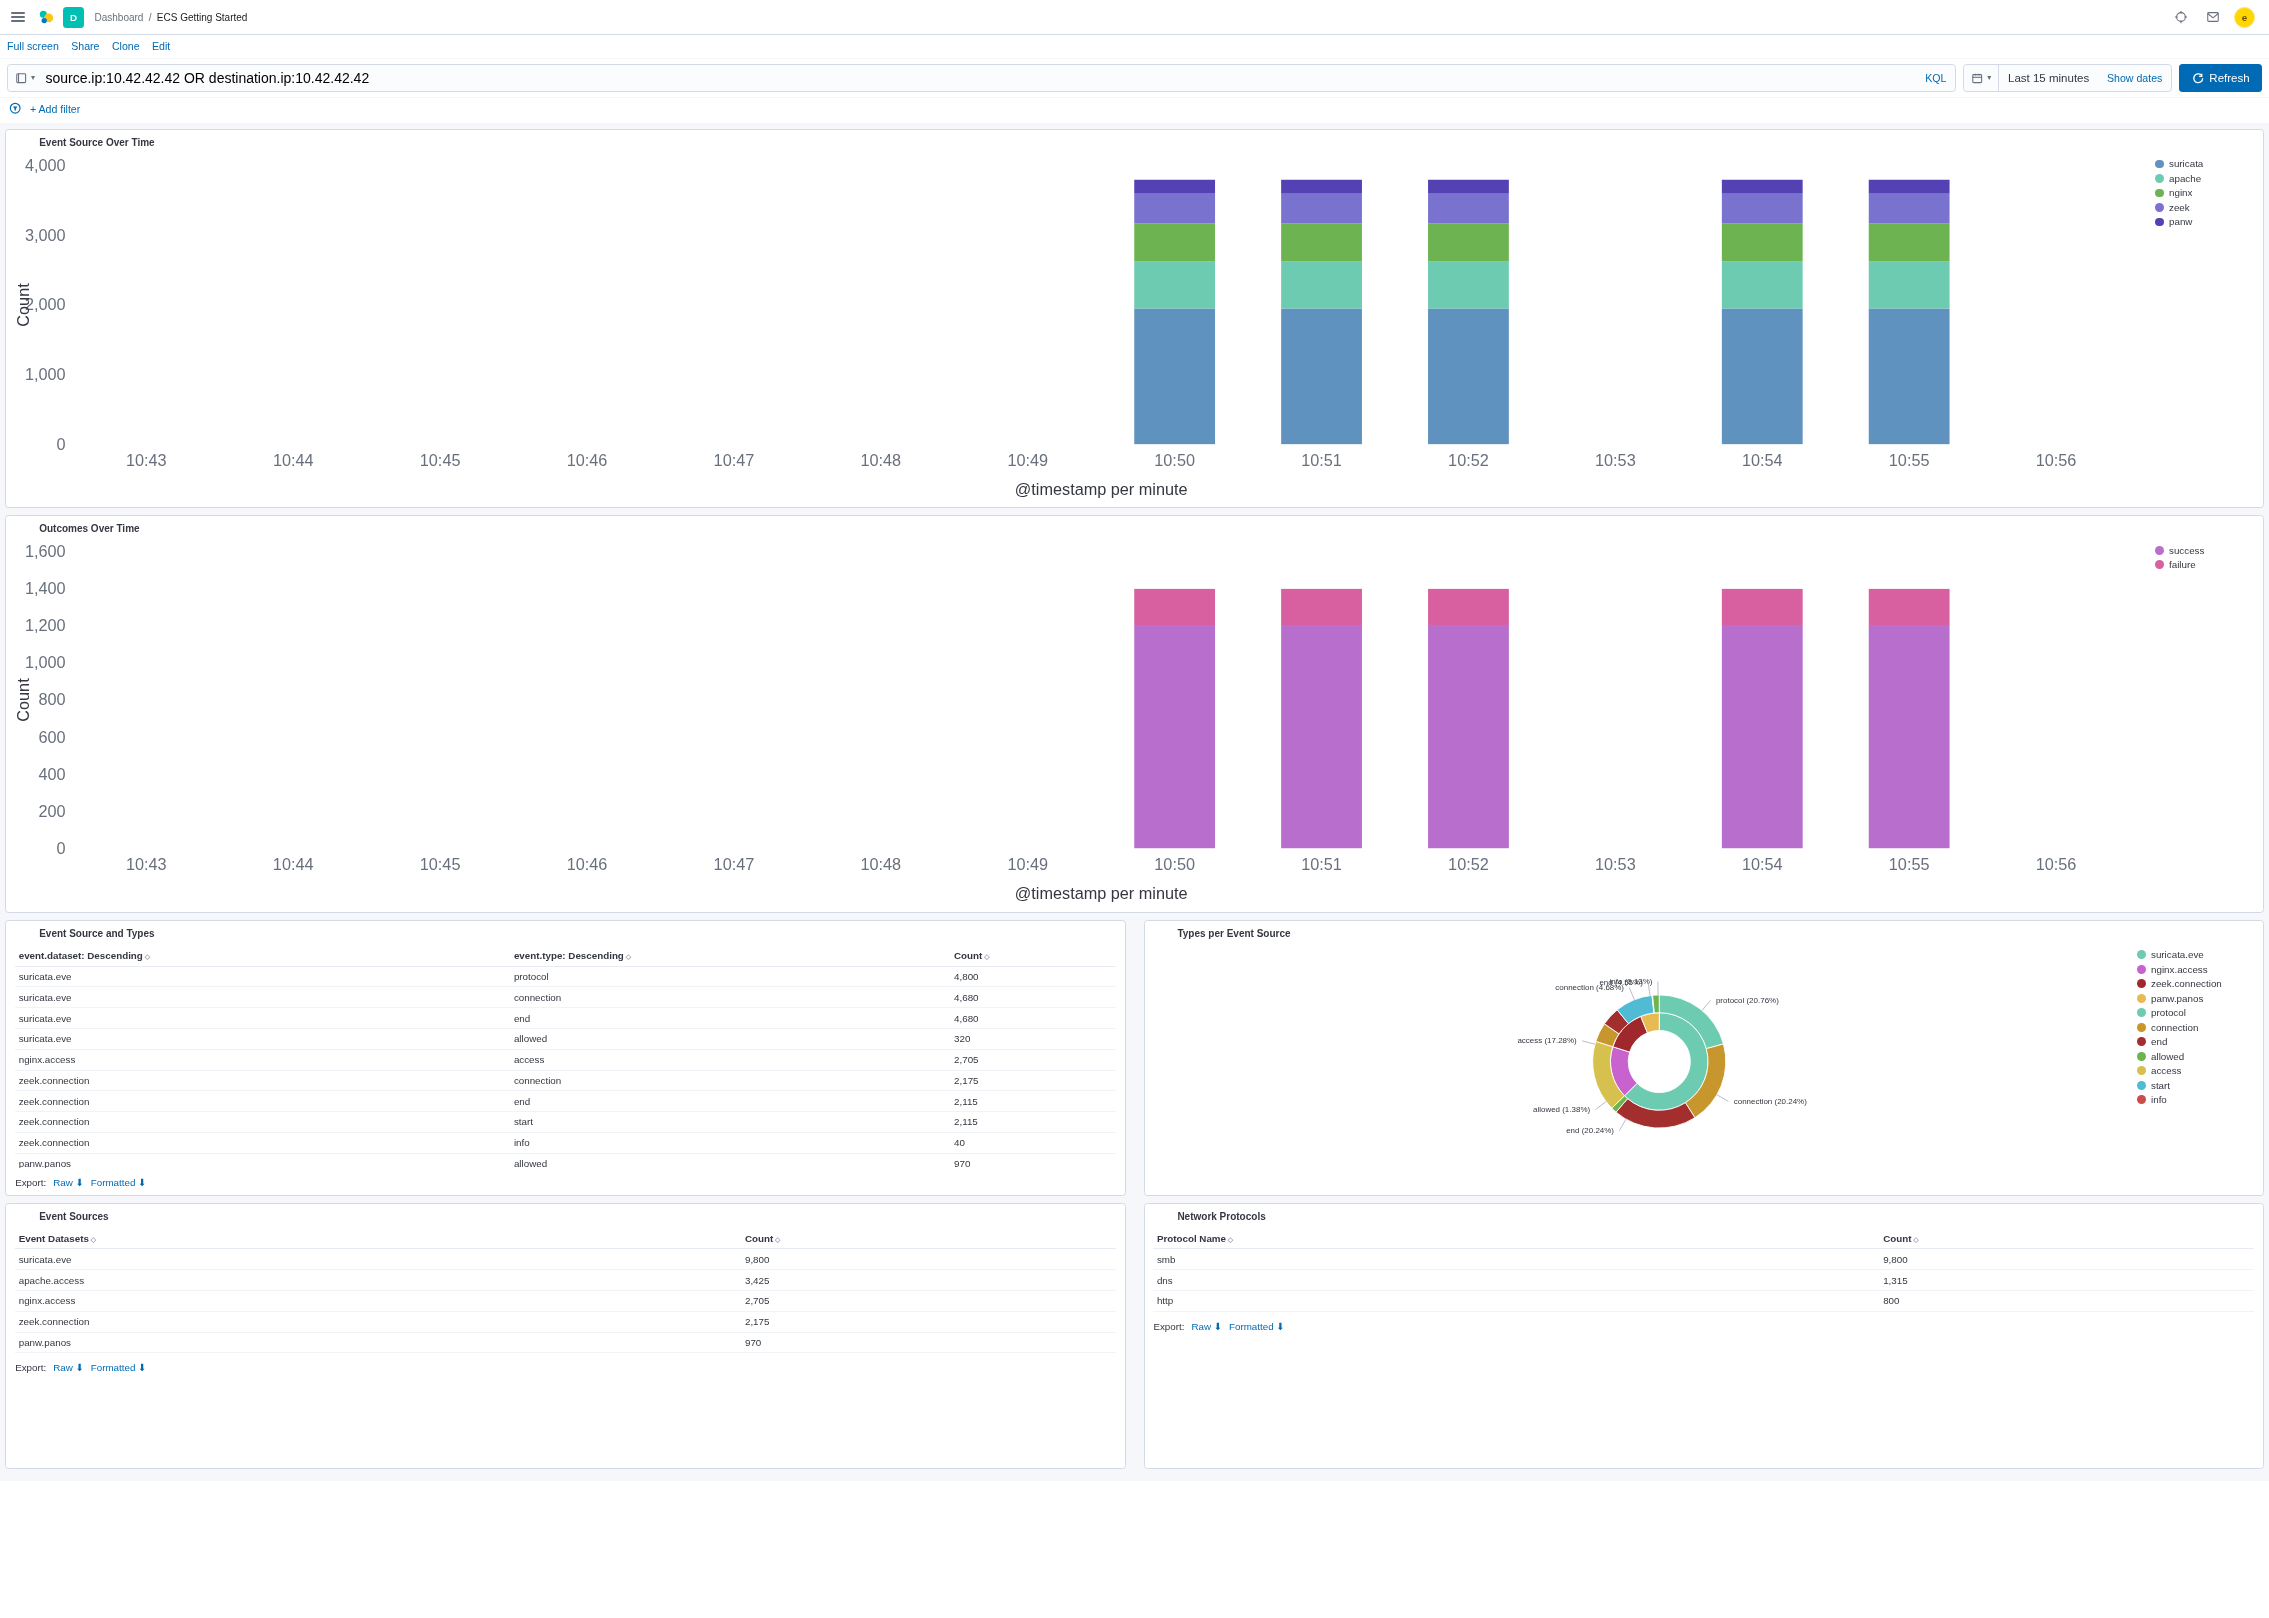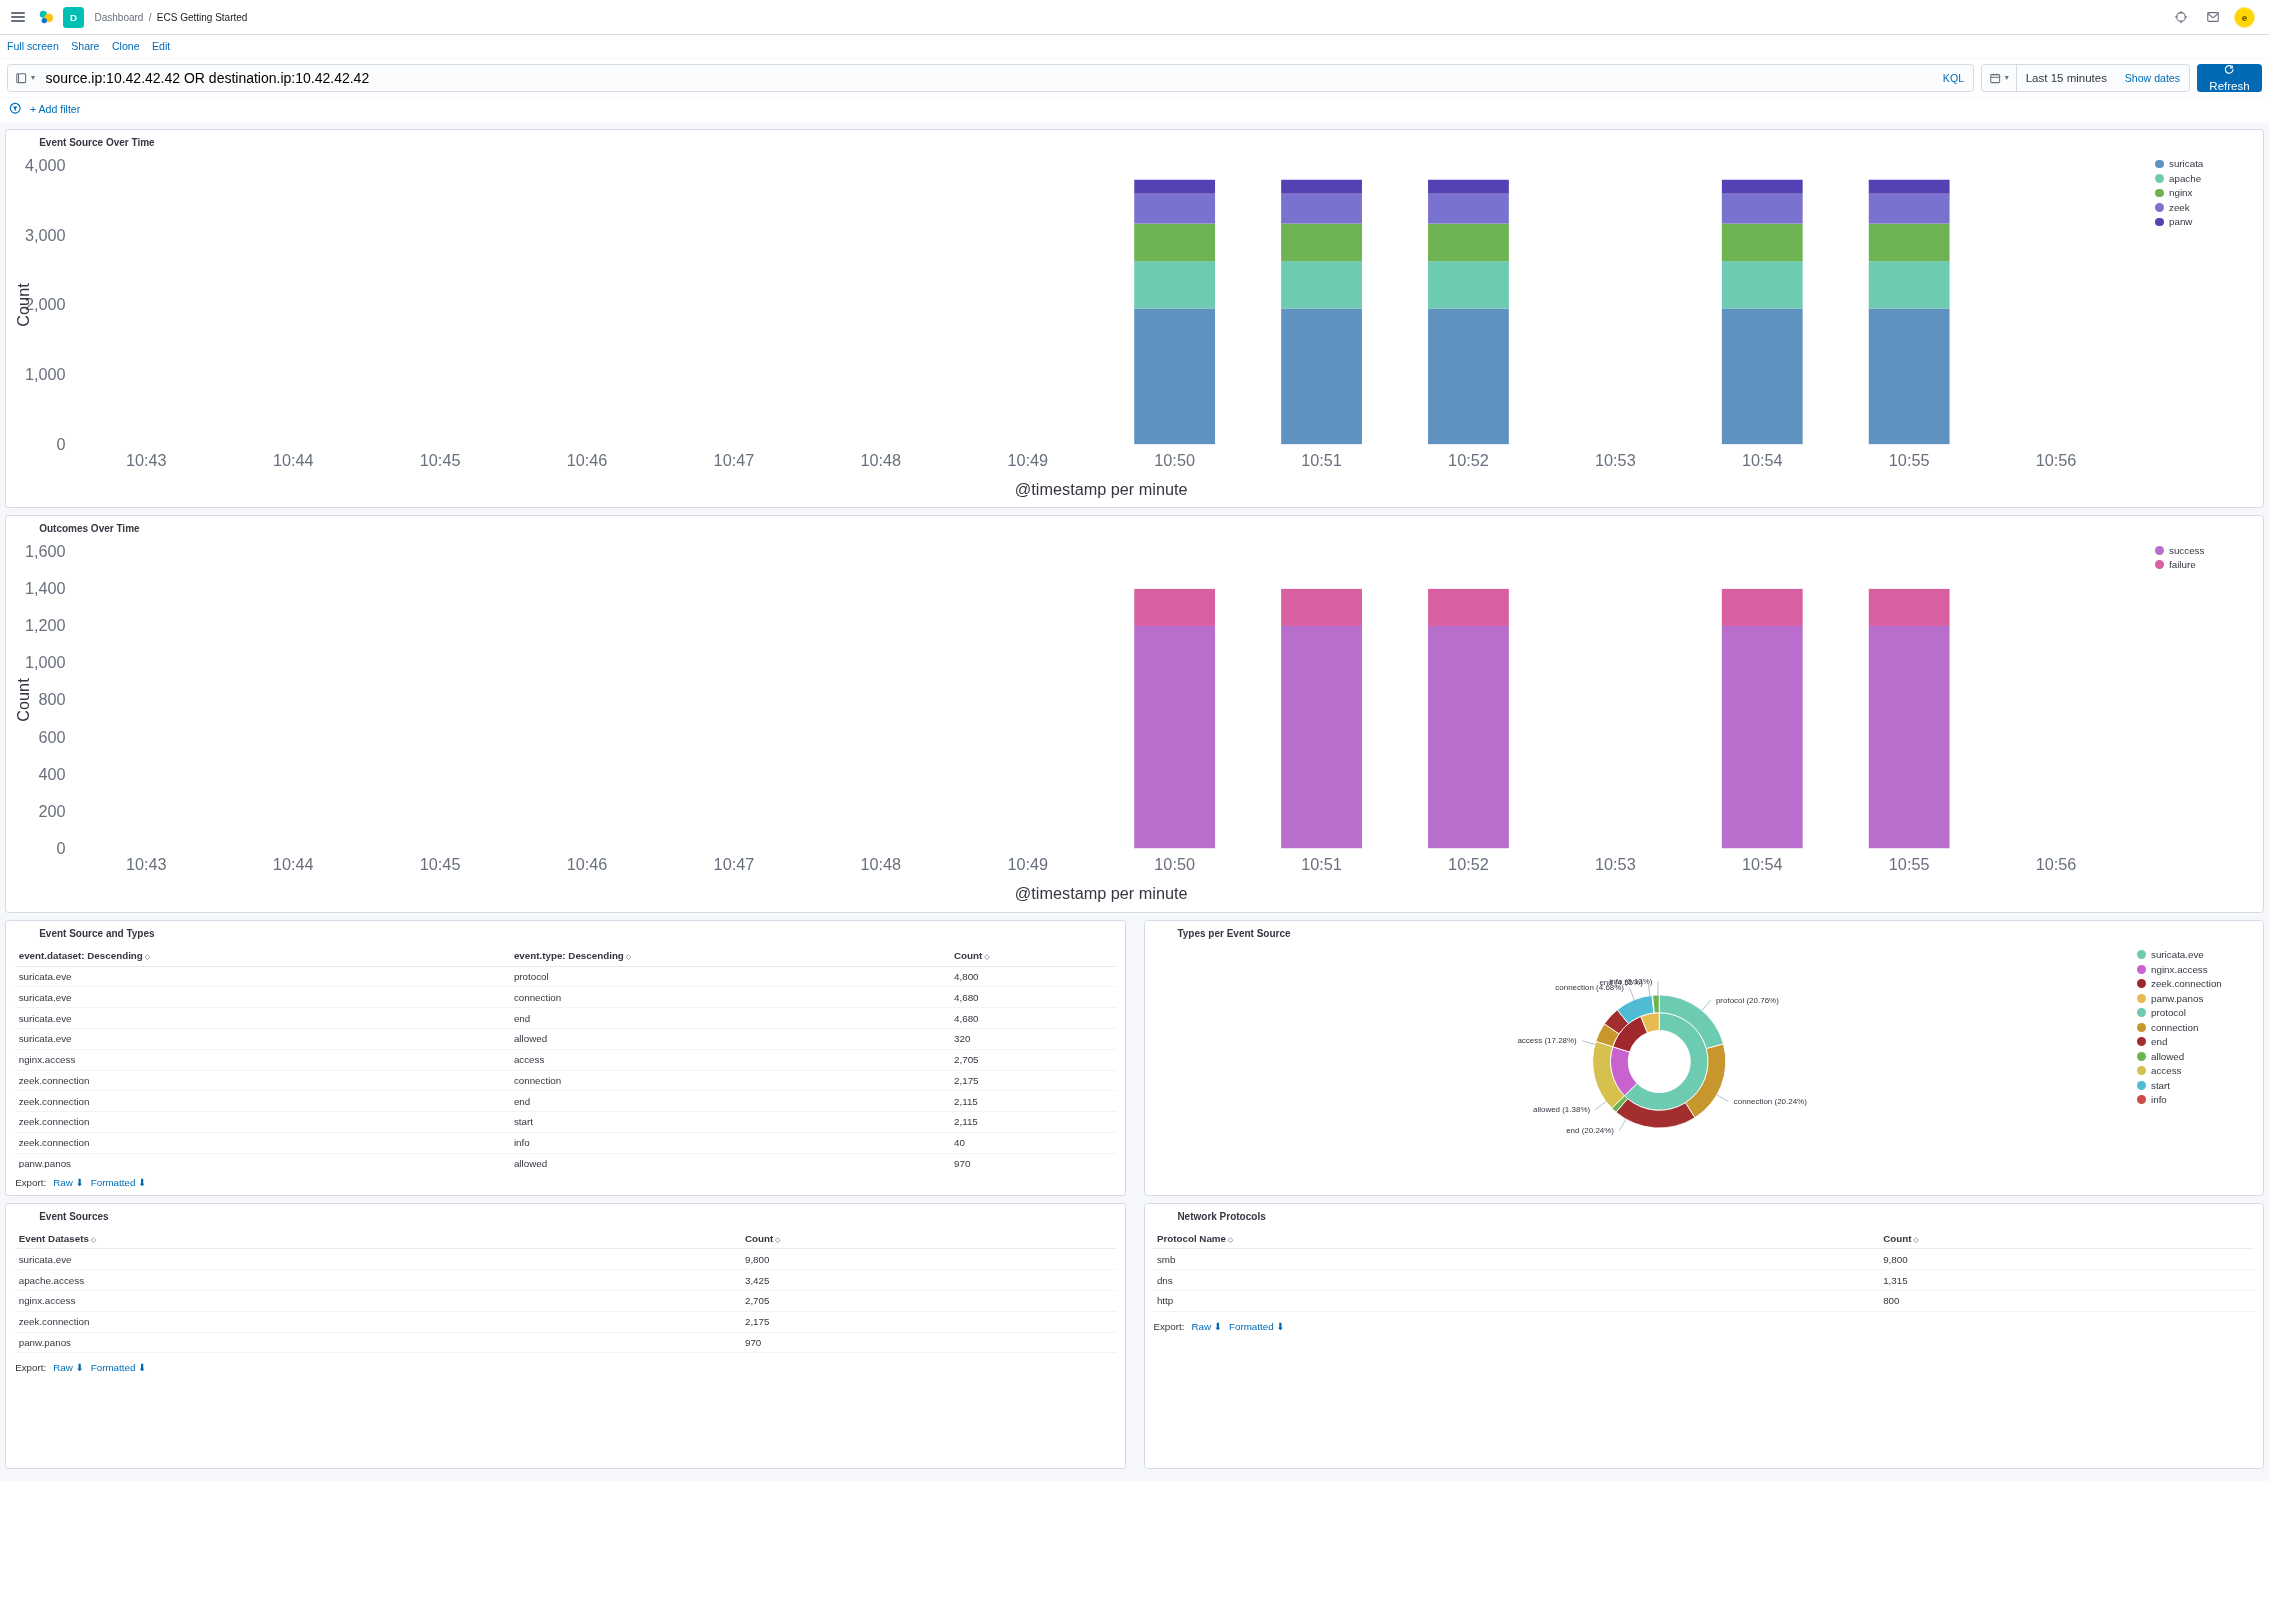--- a/index.html
+++ b/index.html
@@ -20,21 +20,21 @@
 .toolbar a { color: #006bb4; font-size: 10.6px; cursor: pointer; }
 .querybar { display: flex; align-items: center; gap: 7px; padding: 5.3px 7px; border-bottom: 0.9px solid #f5f7fa; }
 .search-group { flex: 1; display: flex; align-items: center; border: 0.9px solid #d3dae6; border-radius: 3.5px; background: #fbfcfd; height: 28px; }
 .search-prefix { padding: 0 7px; color: #69707d; display: flex; gap: 3.5px; align-items: center; }
 .search-input { flex: 1; border: none; outline: none; background: transparent; font-size: 14px; padding: 0 3.5px; }
 .kql { color: #006bb4; font-size: 10.6px; padding-right: 8.9px; }
 .date-group { display: flex; align-items: center; border: 0.9px solid #d3dae6; border-radius: 3.5px; height: 28px; background: #fbfcfd; }
 .date-prefix { padding: 0 7px; color: #69707d; border-right: 0.9px solid #d3dae6; height:100%; display:flex; align-items:center; gap:3.5px;}
 .date-text { padding: 0 8.9px; font-size: 11.5px; }
 .show-dates { color: #006bb4; font-size: 10.6px; padding: 0 8.9px; cursor: pointer; }
-.refresh-btn { background: #006bb4; color: #fff; border: none; border-radius: 3.5px; height: 28px; padding: 0 12.4px; display: flex; align-items: center; gap: 5.3px; font-size: 11.5px; cursor: pointer; flex-direction: column; }
+.refresh-btn { background: #006bb4; color: #fff; border: none; border-radius: 3.5px; height: 28px; padding: 0 12.4px; display: flex; align-items: center; gap: 5.3px; font-size: 11.5px; cursor: pointer; }
 .filterbar { display: flex; gap: 7px; padding: 3.5px 8.9px 7px; align-items: center; border-bottom: 0.9px solid #f5f7fa;}
 .filter-icon { color: #006bb4; width: 14px; height: 14px; }
 .add-filter { color: #006bb4; font-size: 10.6px; cursor: pointer; }
 .dashboard { padding: 5.3px; background: #f5f7fa; }
 .panel { background: #fff; border: 0.9px solid #d3dae6; border-radius: 3.5px; margin-bottom: 7px; padding: 7px 8.9px; }
 .panel-title { font-size: 10px; font-weight: 700; margin-bottom: 7px; padding-left: 24px; }
 .row { display: flex; gap: 18px; }
 .row .panel { flex: 1; }
 .chart-wrap { display: flex; }
 .chart-area { flex: 1; position: relative; }

